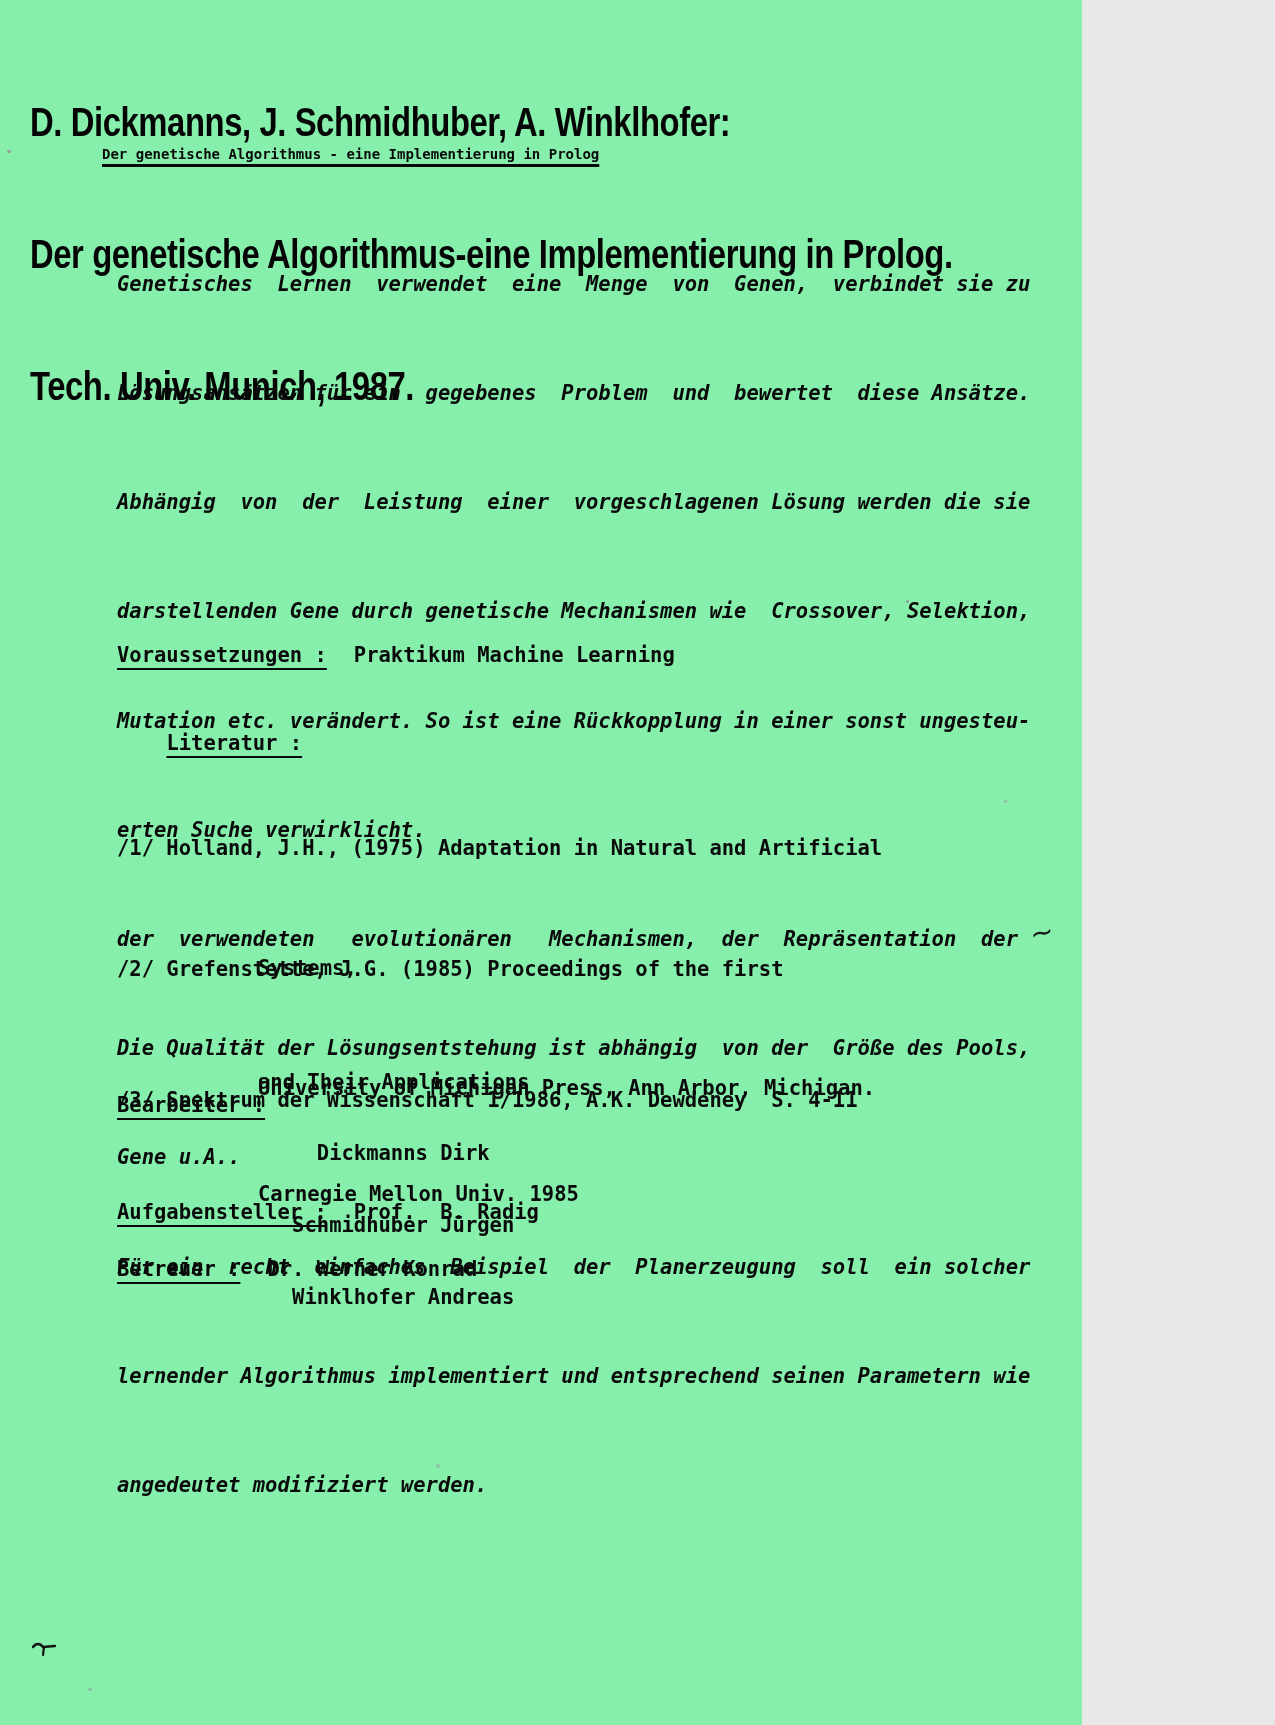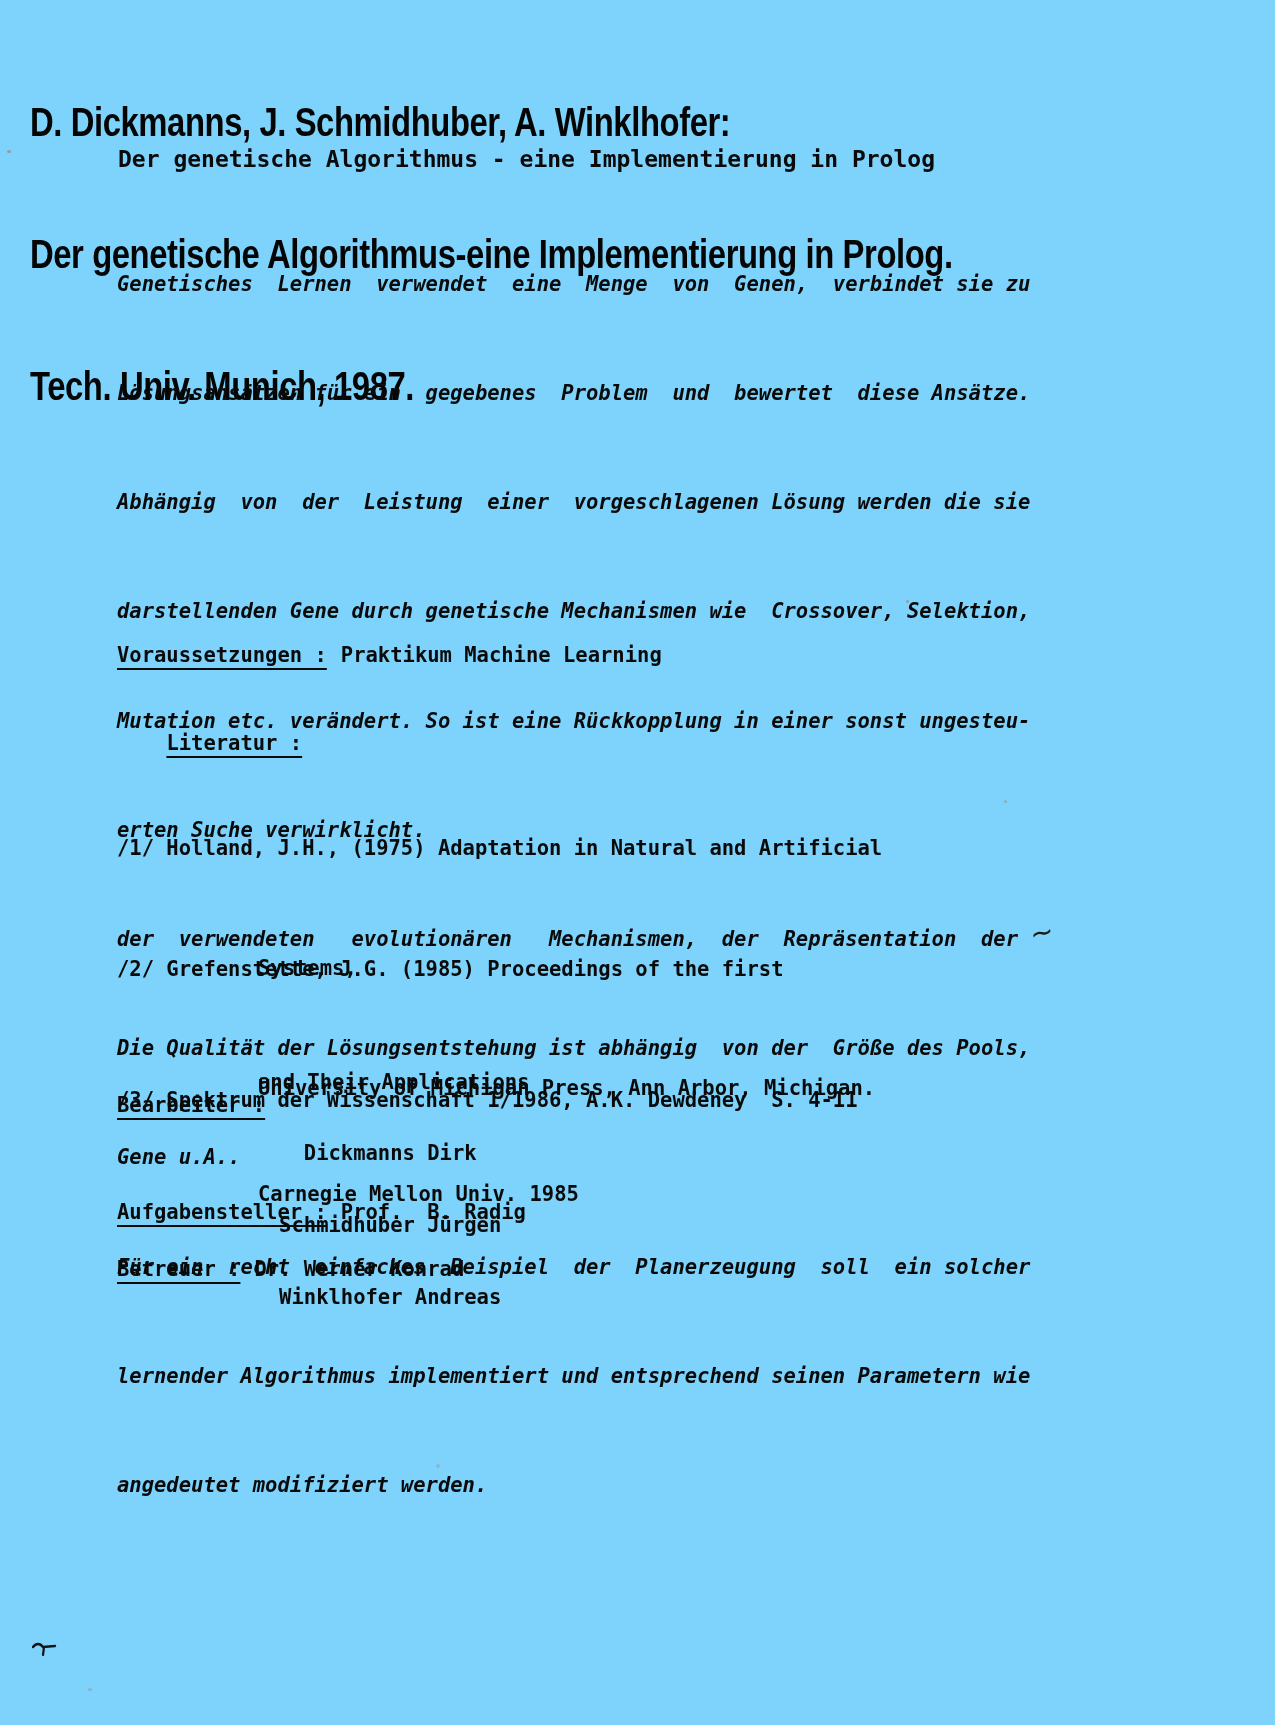--- a/index.html
+++ b/index.html
@@ -1,52 +1,52 @@
 <!DOCTYPE html>
 <html><head>
 <meta charset="utf-8">
 <style>
   html,body{margin:0;padding:0;background:#e8e8e8;}
   .page{
     position:relative;
-    width:1275px;height:1725px;
-    background:#7dd3fc;
+    width:1082px;height:1725px;
+    background:#86efac;
     font-family:"DejaVu Sans Mono",monospace;
     color:#0a0a0a;
     overflow:hidden;
   }
   
   .attribution{
     position:absolute;left:30px;top:12px;
     font-family:"Liberation Sans",sans-serif;
     font-weight:bold;font-size:40px;line-height:44px;
     letter-spacing:-0.5px;color:#050505;
     white-space:pre;
   }
   .attribution .squish{display:inline-block;transform:scaleX(0.82);transform-origin:0 50%;}
   
   .doc-title{
-    position:absolute;left:118px;top:146px;
-    font-size:23px;font-weight:bold;white-space:pre;
-    text-decoration-thickness:2.5px;text-underline-offset:5px;
+    position:absolute;left:102px;top:146px;
+    font-size:14px;font-weight:bold;white-space:pre;
+    text-decoration:underline;text-decoration-thickness:2.5px;text-underline-offset:5px;
   }
   
   .body-text{
     position:absolute;left:117px;top:193px;
     font-size:20.5px;font-weight:bold;line-height:36.4px;
     white-space:pre;
   }
   .tline{height:36.4px;font-style:italic;}
   
   .sect{position:absolute;left:117px;font-size:20.5px;font-weight:bold;white-space:pre;}
   .sect-label{
     text-decoration:underline;text-decoration-thickness:2px;text-underline-offset:6px;
   }
   .sect-value{margin-left:14px;}
-  .row{display:flex;align-items:flex-start;}
+  .row{display:flex;align-items:flex-start;gap:13px;}
   .ref-block{line-height:40px;}
   .ref-block .cont{padding-left:141px;}
   .ref2-block{line-height:37.5px;}
   .names-col{margin-left:14px;}
   .names-col div{line-height:24px;}
   .names-row .sect-label{line-height:24px;}
   
   .squiggle{
     position:absolute;left:1030px;top:916px;
     font-size:28px;color:#1a1a1a;transform:rotate(-12deg);

